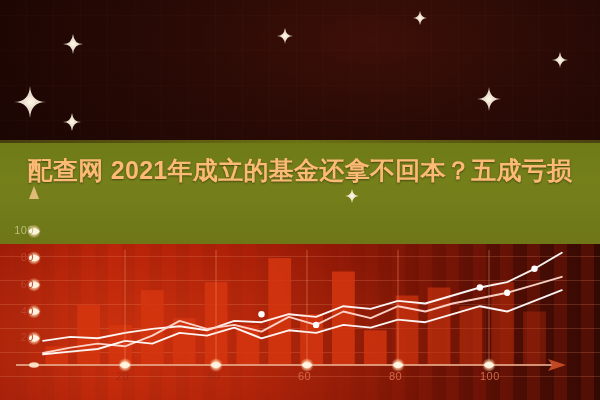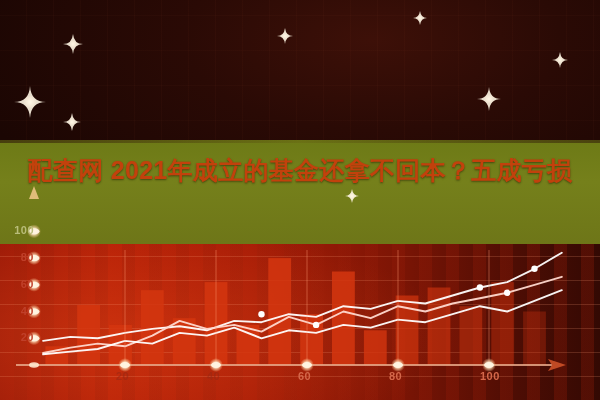--- a/index.html
+++ b/index.html
@@ -123,34 +123,34 @@
   .title-wrap {
     position: absolute;
     left: 0;
     top: 150px;
     width: 600px;
     text-align: center;
     z-index: 40;
     pointer-events: none;
   }
   .title-line {
-    color: #c2410c;
+    color: #fdba74;
     font-size: 25px;
     font-weight: bold;
     line-height: 40px;
     letter-spacing: 0.3px;
     text-shadow: 0 1px 2px rgba(30,30,5,0.55);
     white-space: nowrap;
   }
 
   
   .tick-label {
     position: absolute;
     font-size: 11px;
-    font-weight: bold;
+    font-weight: normal;
     letter-spacing: 0.5px;
     white-space: nowrap;
   }
   .y-tick {
     text-align: right;
     width: 34px;
   }
 </style>
 </head>
 <body>

